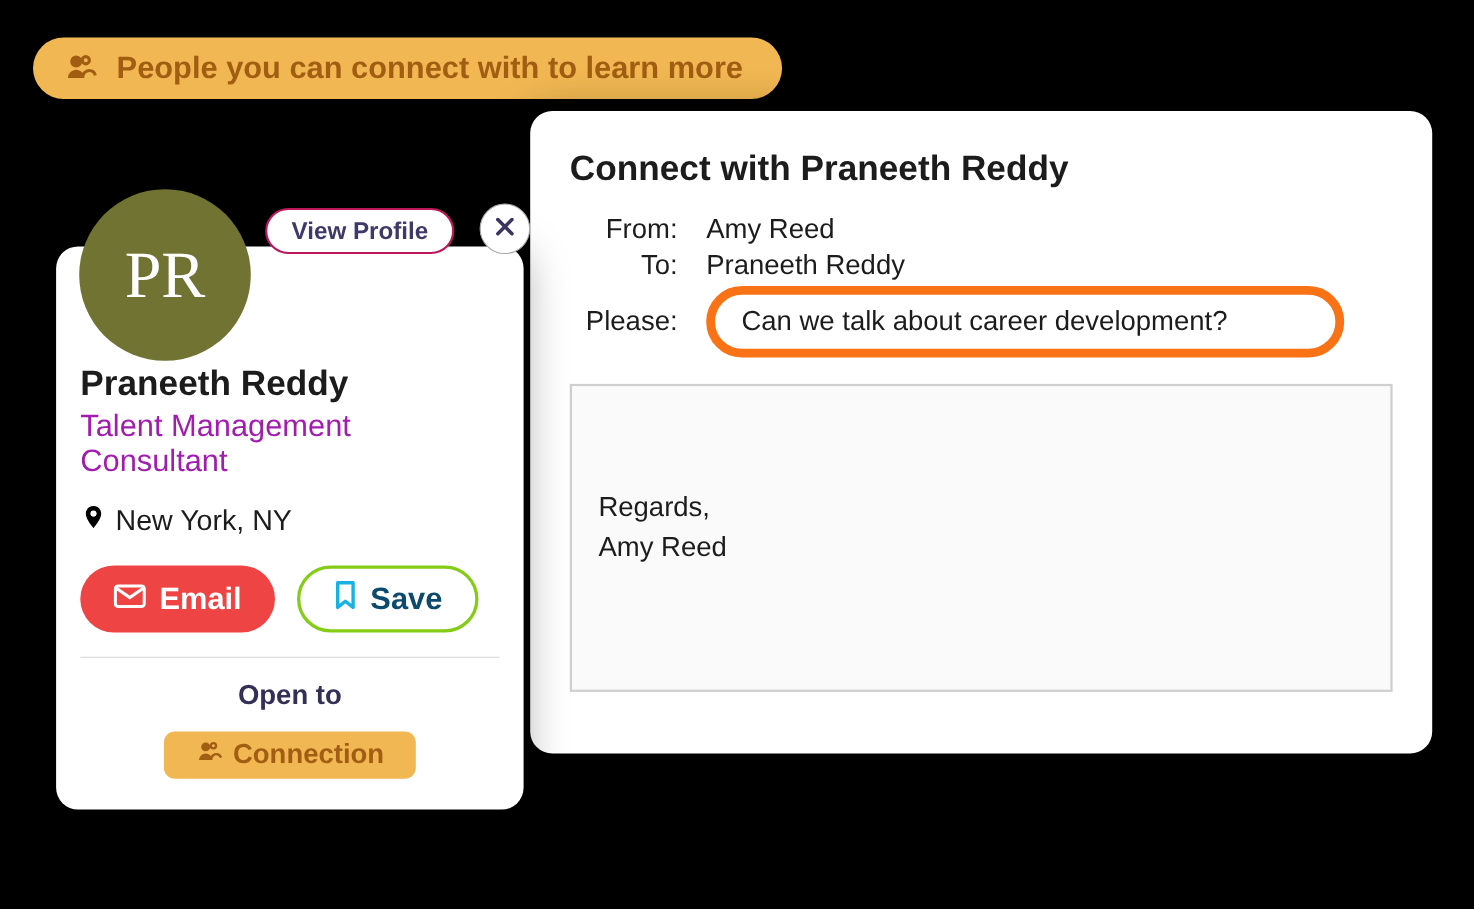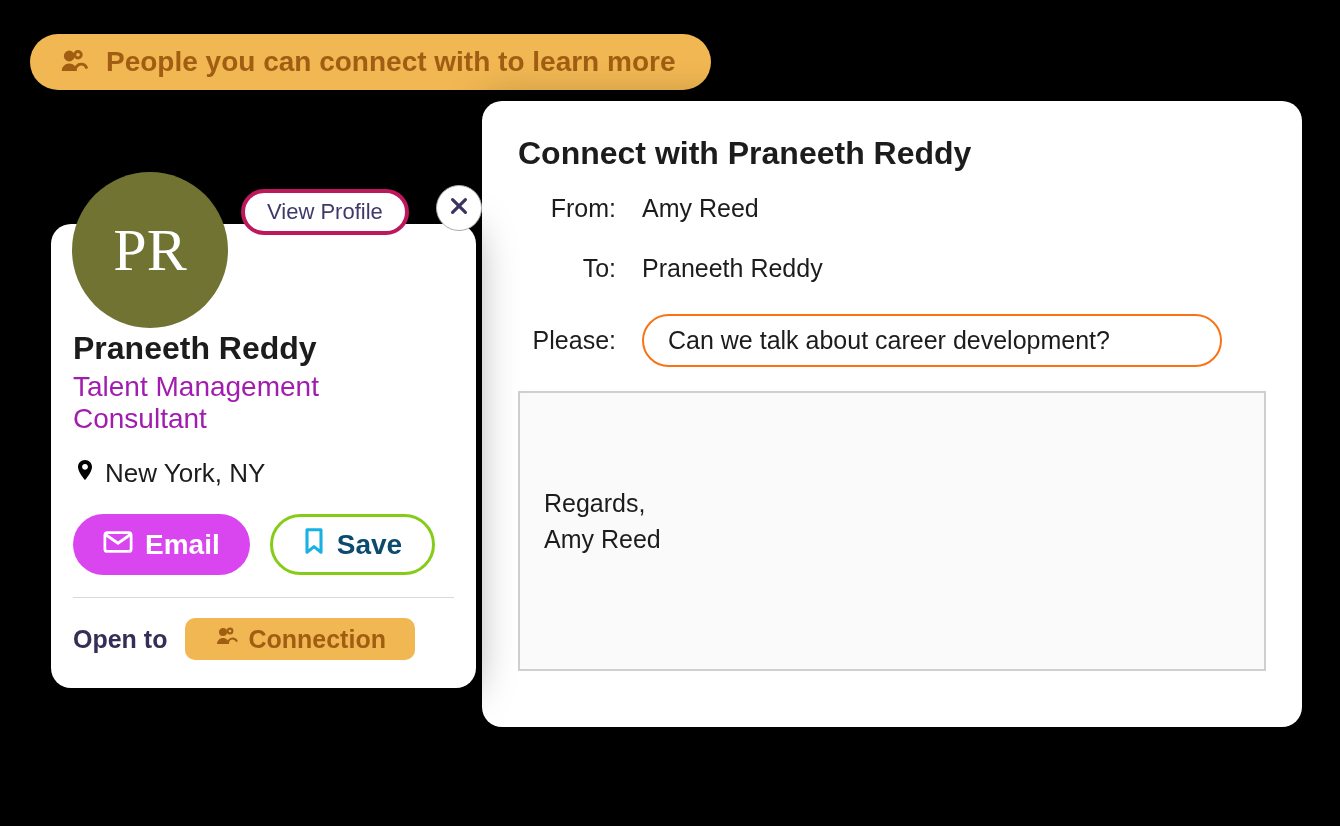--- a/index.html
+++ b/index.html
@@ -53,25 +53,25 @@
     font-size:60px;
     font-weight:400;
     z-index:3;
     font-family:Liberation Serif, serif;
   }
   .view-profile-pill{
     position:absolute;
     left:241px;
     top:189px;
     background:#fff;
-    border:4px solid #be185d;
+    border:2px solid #be185d;
     border-radius:30px;
     padding:6px 22px;
     font-size:22px;
-    font-weight:400;
+    font-weight:700;
     color:#3e3969;
     z-index:4;
     cursor:pointer;
   }
   .close-btn{
     position:absolute;
     left:436px;
     top:185px;
     width:46px;
     height:46px;
@@ -86,45 +86,45 @@
   }
   .profile-card .name{font-size:32px;font-weight:700;margin-bottom:4px;}
   .profile-card .title{font-size:28px;color:#a21caf;margin-bottom:20px;}
   .profile-card .loc{font-size:26px;display:flex;align-items:center;gap:8px;margin-bottom:22px;}
   .btn-row{display:flex;gap:20px;margin-bottom:22px;}
   .pill-btn{
     display:flex;align-items:center;gap:12px;
     border-radius:40px;font-size:28px;font-weight:600;
     padding:10px 30px;cursor:pointer;
   }
-  .email-btn{background:#d946ef;color:#fff;border:none;}
+  .email-btn{background:#ef4444;color:#fff;border:none;}
   .save-btn{background:#fff;color:#0c4a6e;border:3px solid #84cc16;}
   .divider{height:1px;background:#d9d9d9;margin:0 0 20px 0;}
-  .open-to-row{display:flex;align-items:center;gap:18px;font-size:25px;font-weight:600;color:#332f56;}
+  .open-to-row{display:flex;align-items:center;gap:18px;font-size:25px;font-weight:600;color:#332f56;flex-direction:column;}
   .connection-chip{
     background:#f0b752;color:#a15e12;border-radius:10px;
     padding:6px 29px;display:flex;align-items:center;gap:10px;font-weight:600;
   }
   
   .compose{
     position:absolute;
     left:482px;
     top:101px;
     width:820px;
     background:#fff;
     border-radius:20px;
     box-shadow:0 4px 40px rgba(0,0,0,.35);
     padding:34px 36px 34px 36px;
   }
   .compose-title{font-size:32px;font-weight:700;margin-bottom:22px;}
-  .field-grid{display:grid;grid-template-columns:120px 1fr;row-gap:31px;align-items:center;font-size:25px;margin-bottom:24px;}
+  .field-grid{display:grid;grid-template-columns:120px 1fr;row-gap:4px;align-items:center;font-size:25px;margin-bottom:24px;}
   .field-label{text-align:right;padding-right:22px;}
   .field-value{padding-left:4px;}
   .subject-input{
-    width:580px;border:2px solid #f97316;border-radius:36px;padding:10px 24px;
+    width:580px;border:8px solid #f97316;border-radius:36px;padding:10px 24px;
     font-size:25px;font-family:inherit;color:#1c1c1c;
   }
   .body-box{
     border:2px solid #cfcfcf;background:#fafafa;padding:22px 24px;font-size:25px;line-height:1.42;
     margin-bottom:22px;white-space:pre-wrap;min-height:280px;
   }
   .body-box p{margin-bottom:18px;}
   .body-box p:last-child{margin-bottom:0;}
 </style>
 </head>

